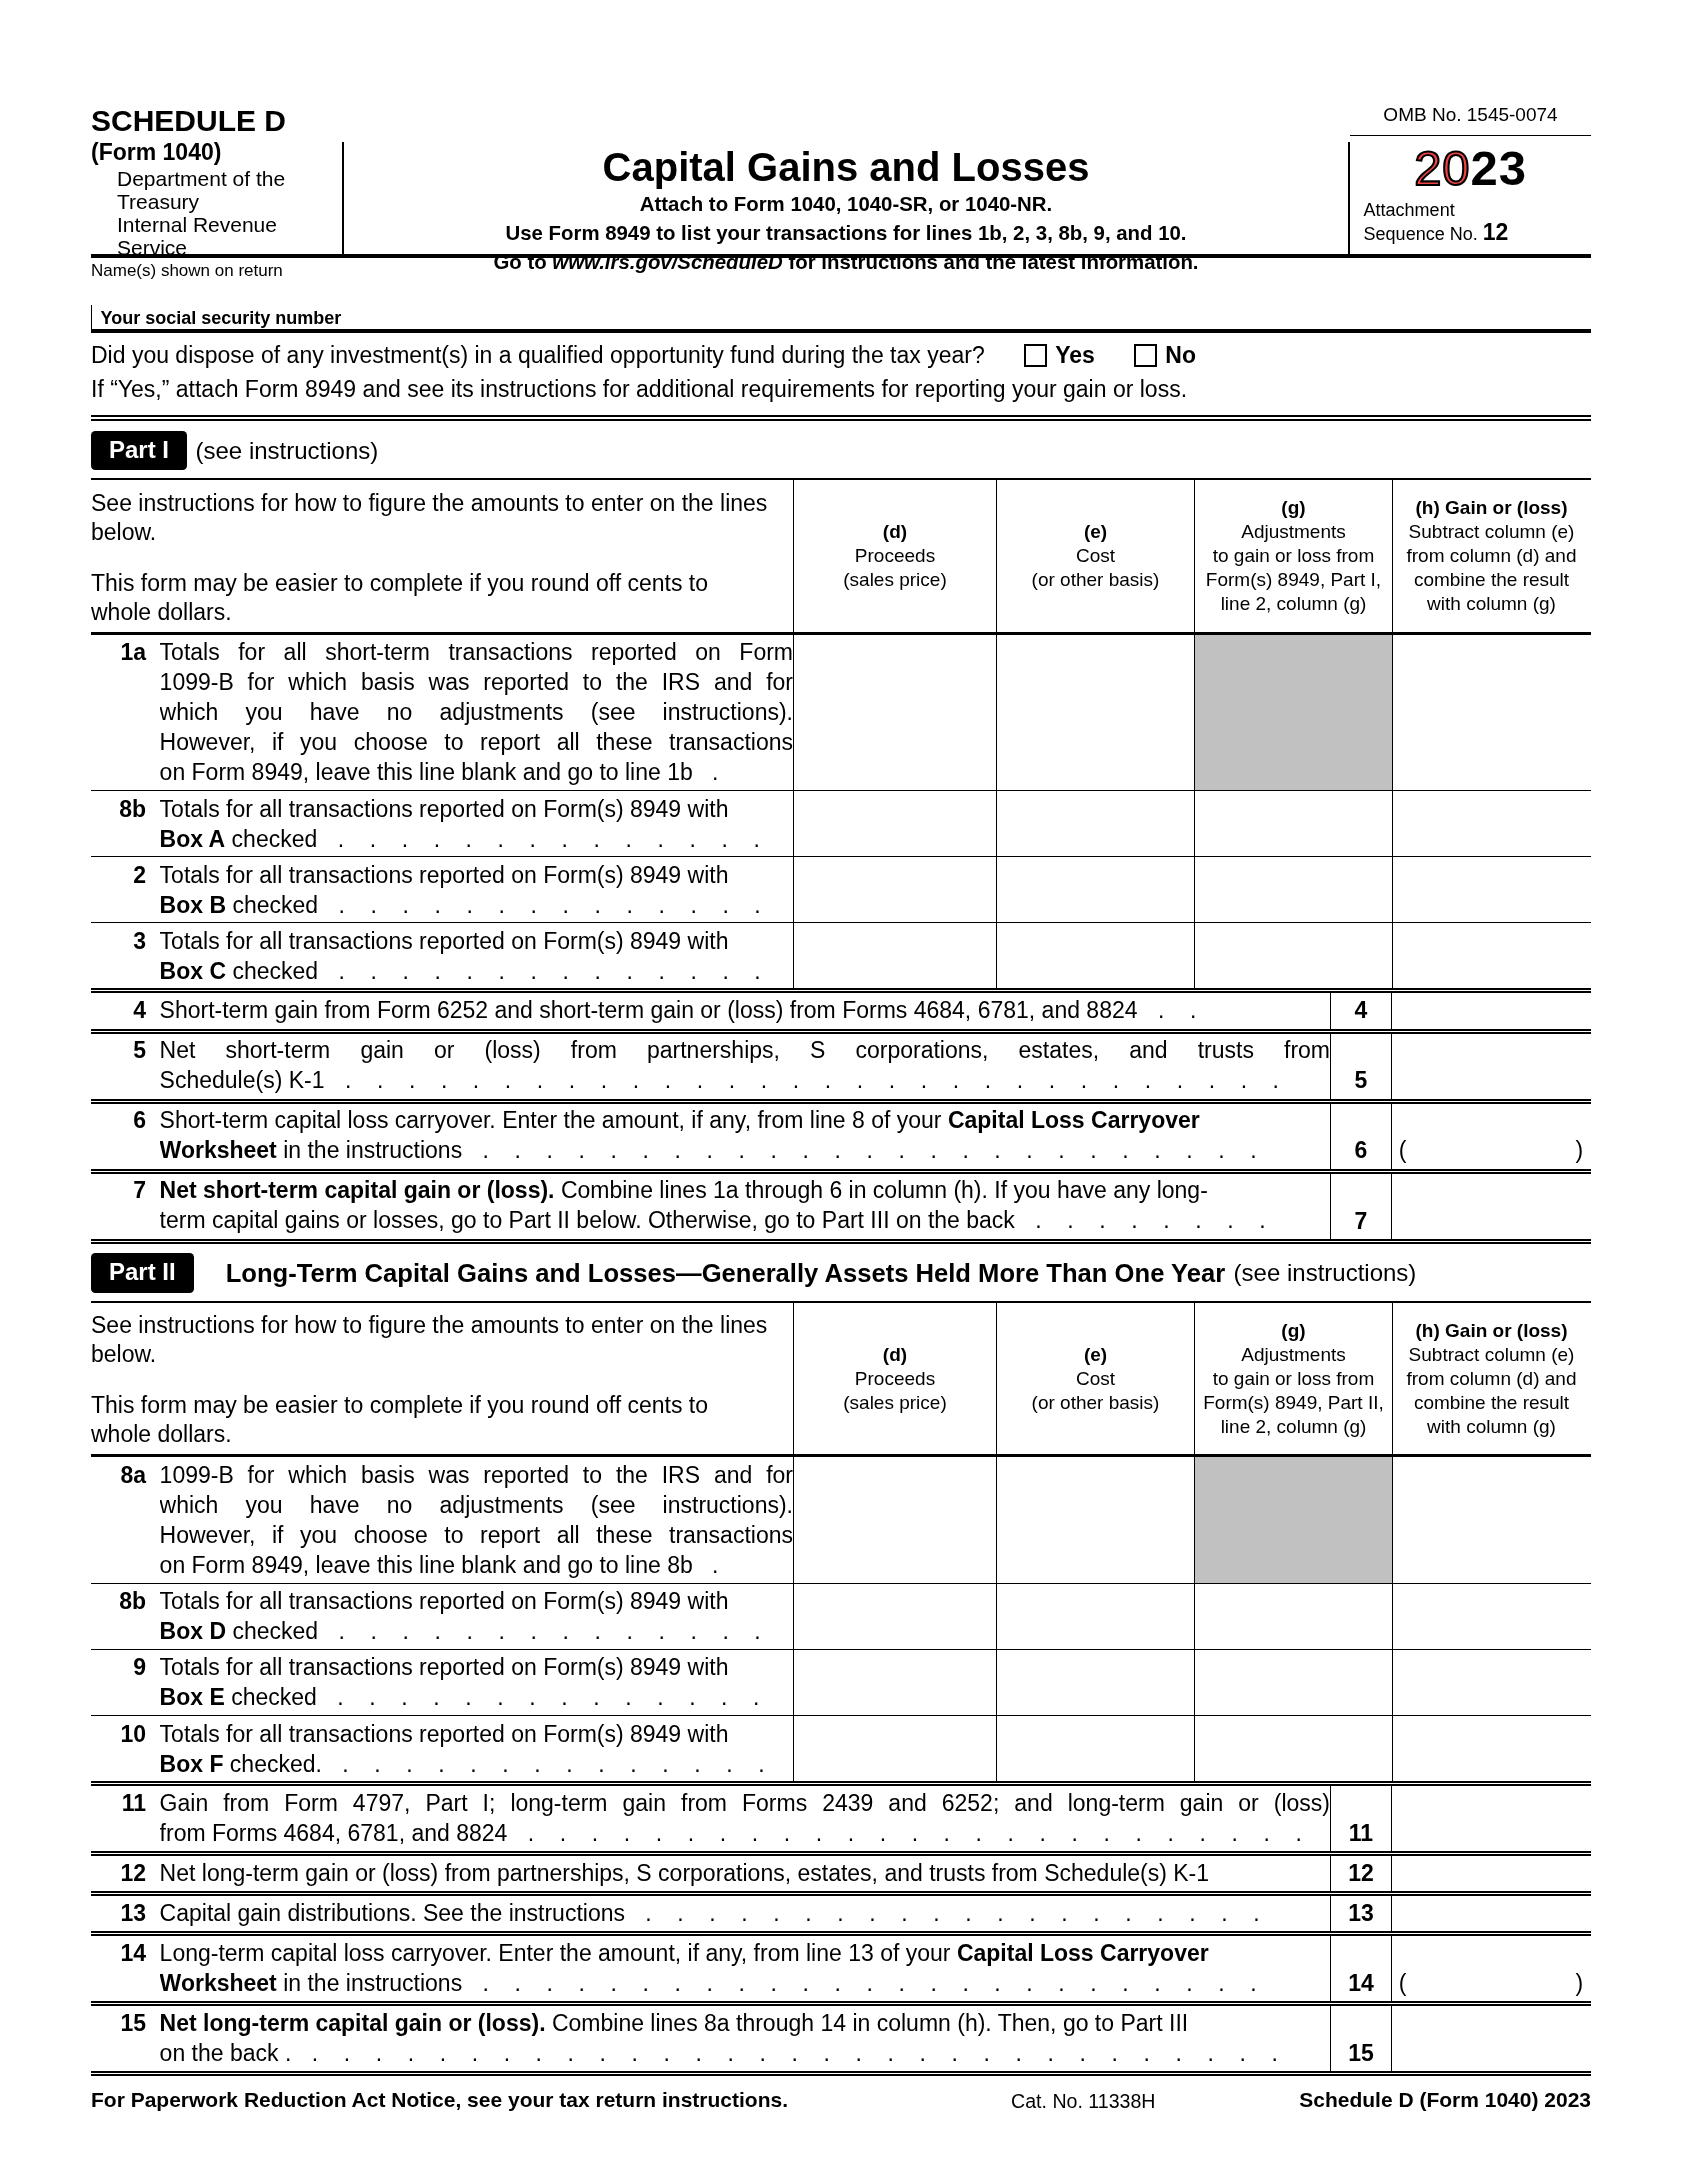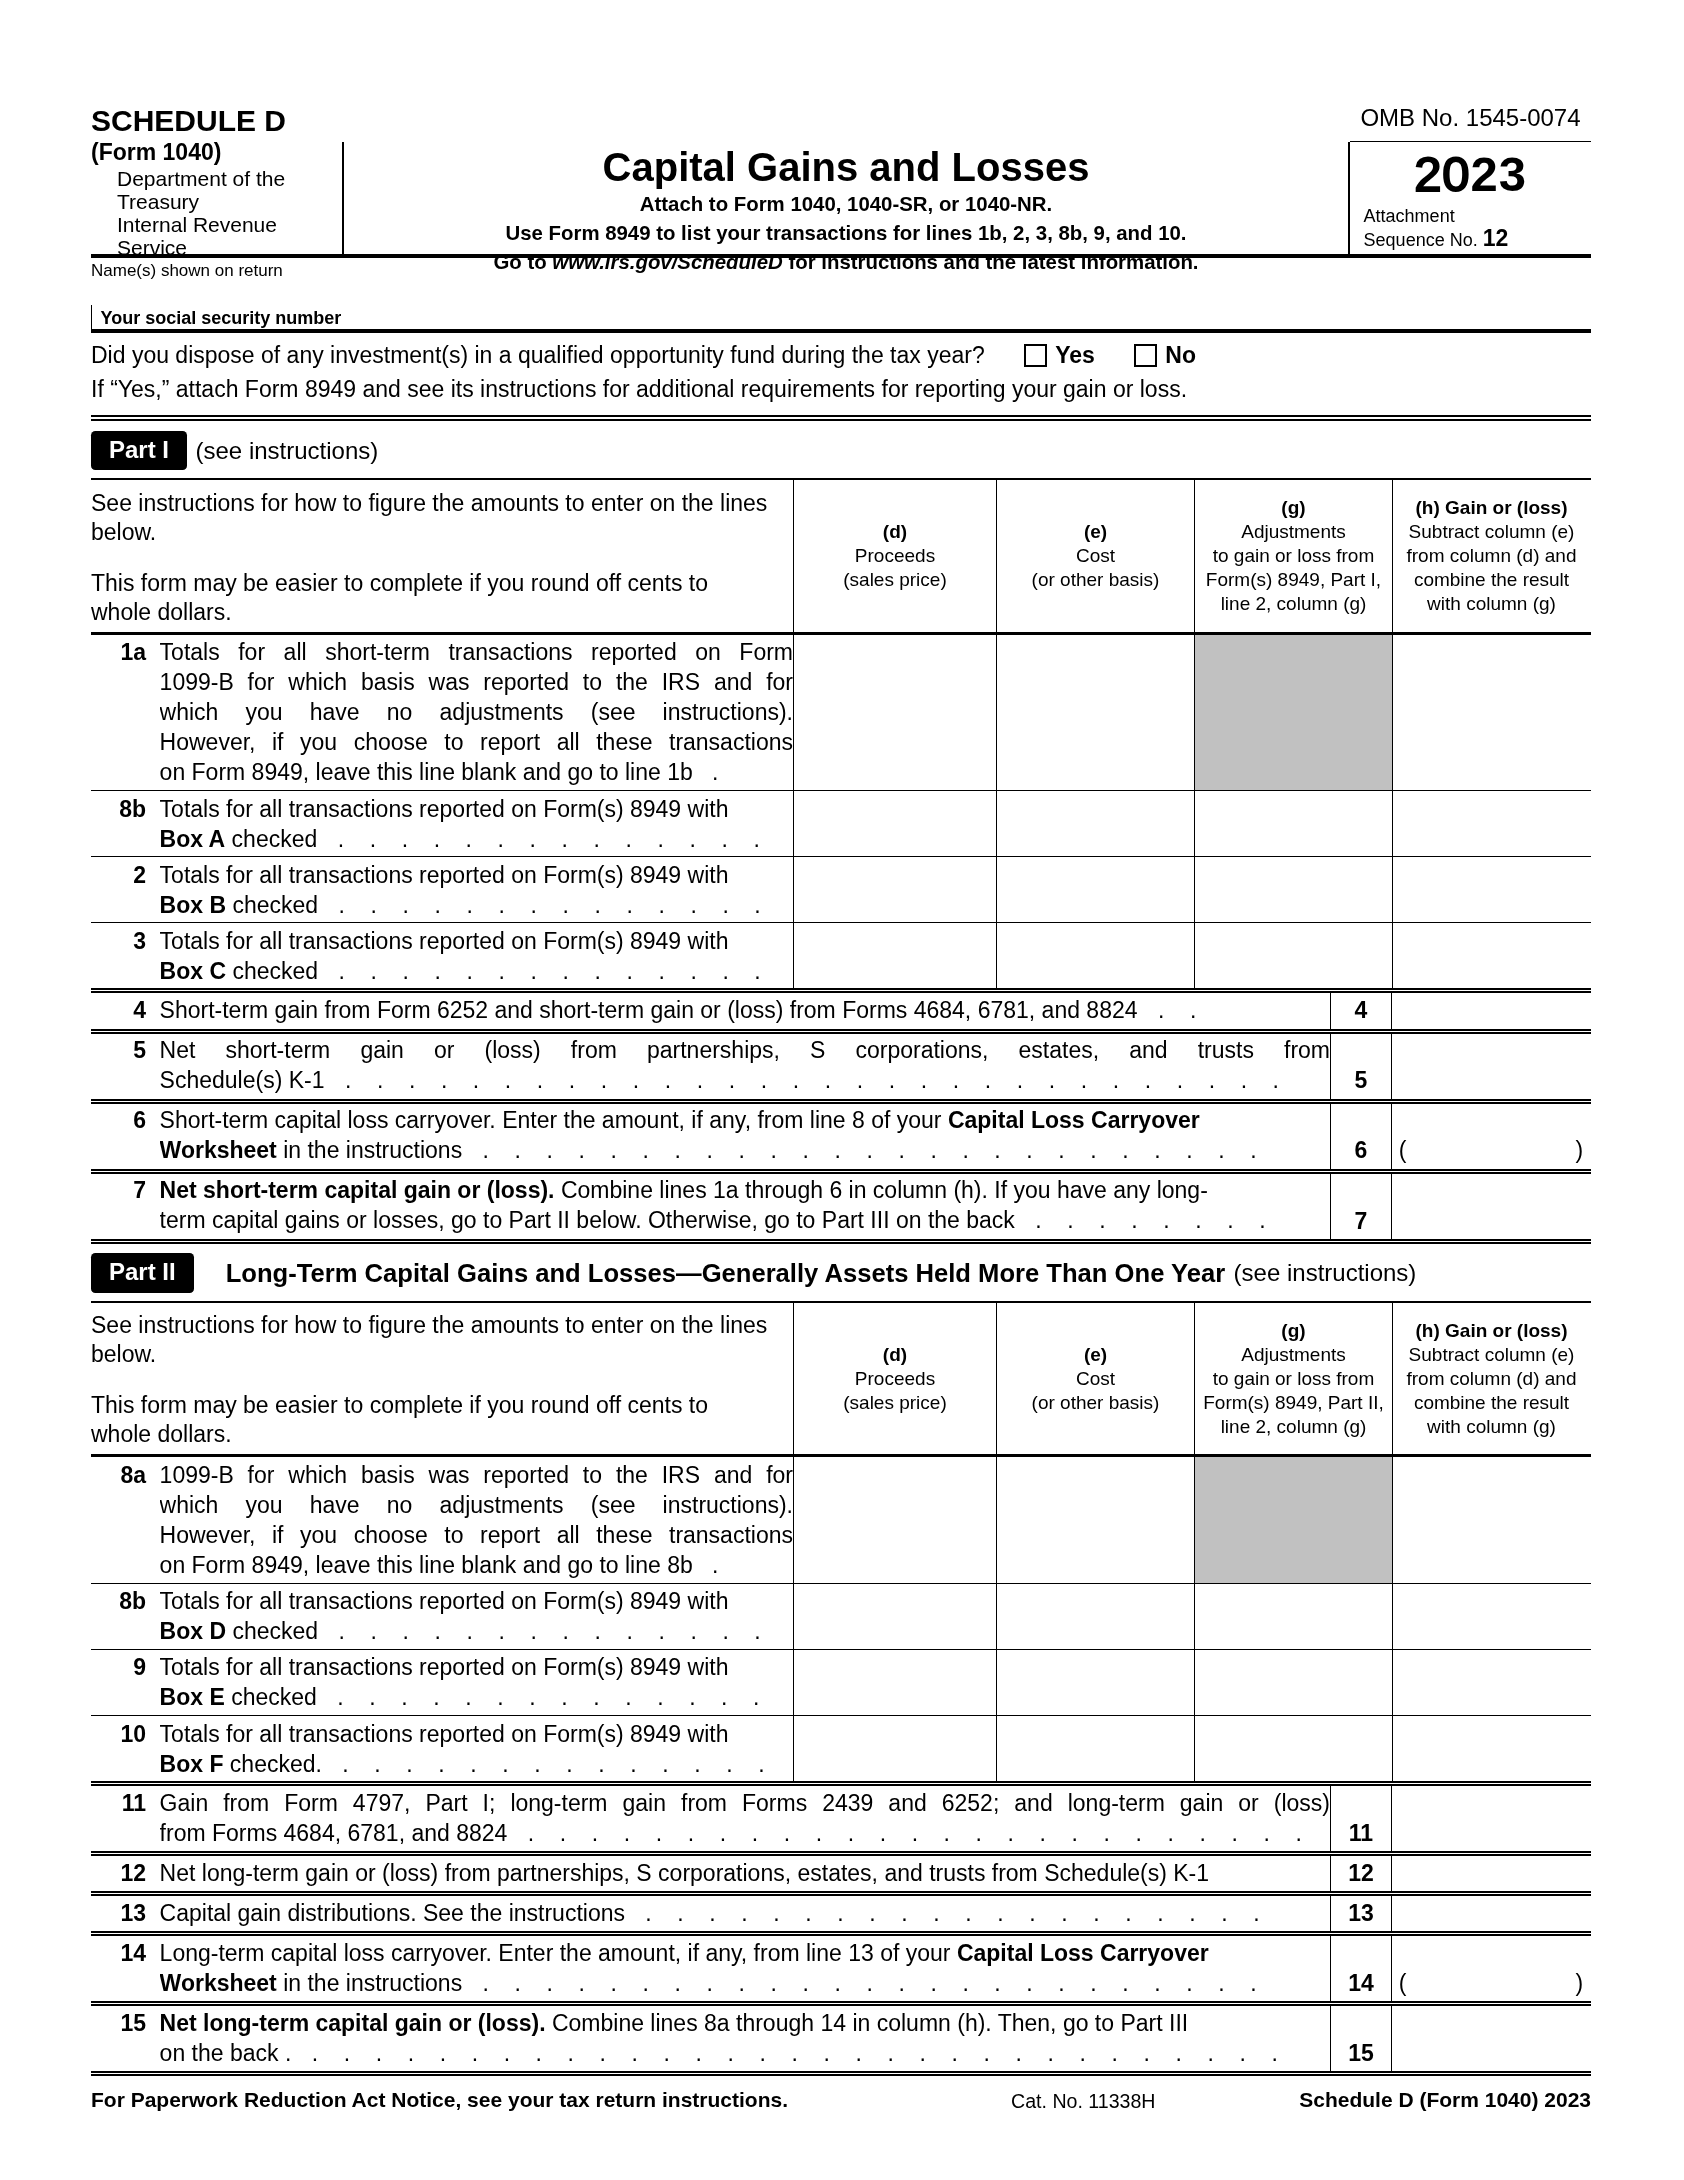--- a/index.html
+++ b/index.html
@@ -17,23 +17,23 @@
   .sched { font-size: 30px; font-weight: bold; line-height: 34px; }
   .form1040 { font-size: 23px; font-weight: bold; line-height: 29px; }
   .dept { margin-top: auto; font-size: 21px; line-height: 23px; padding-bottom: 3.4px; margin-left: 26px; }
   .hdr-center { flex: 1; border-left: 2.6px solid #000; border-right: 2.6px solid #000;
     text-align: center; display: flex; flex-direction: column; padding: 3.4px 8.5px 5.1px; margin-top: 48px; }
   .main-title { font-size: 40px; font-weight: bold; }
   .sub { margin-top: auto; }
   .sub div { font-size: 20.4px; font-weight: bold; line-height: 29px; }
   .sub i { font-style: italic; }
   .hdr-right { width: 241px; display: flex; flex-direction: column; }
-  .omb { font-size: 24px; text-align: center; padding: 10.2px 0 8.5px; border-bottom: 1.7px solid #000; }
+  .omb { font-size: 19px; text-align: center; padding: 10.2px 0 8.5px; border-bottom: 1.7px solid #000; }
   .year { text-align: center; font-size: 49px; line-height: 53px; margin-top: 6.8px; letter-spacing: 0.9px; }
-  .yr20 { color: #000000; -webkit-text-stroke: 2.1px #000; }
+  .yr20 { color: #ef4444; -webkit-text-stroke: 2.1px #000; }
   .yr23 { font-weight: bold; }
   .attach { font-size: 18px; line-height: 22px; padding-left: 13.6px; margin-top: 3.4px; }
   .attach b { font-size: 23px; }
 
   
   .name-row { display: flex; height: 75px; border-bottom: 4.3px solid #000; flex-direction: column; }
   .nr-left { flex: 1; display: flex; flex-direction: column; }
   .nr-right { width: 324px; border-left: 1.7px solid #000; padding-left: 8.5px; display: flex; flex-direction: column; }
   .nr-label { font-size: 17px; padding-top: 3.4px; }
   .nr-label.b { font-size: 18px; font-weight: bold; }

